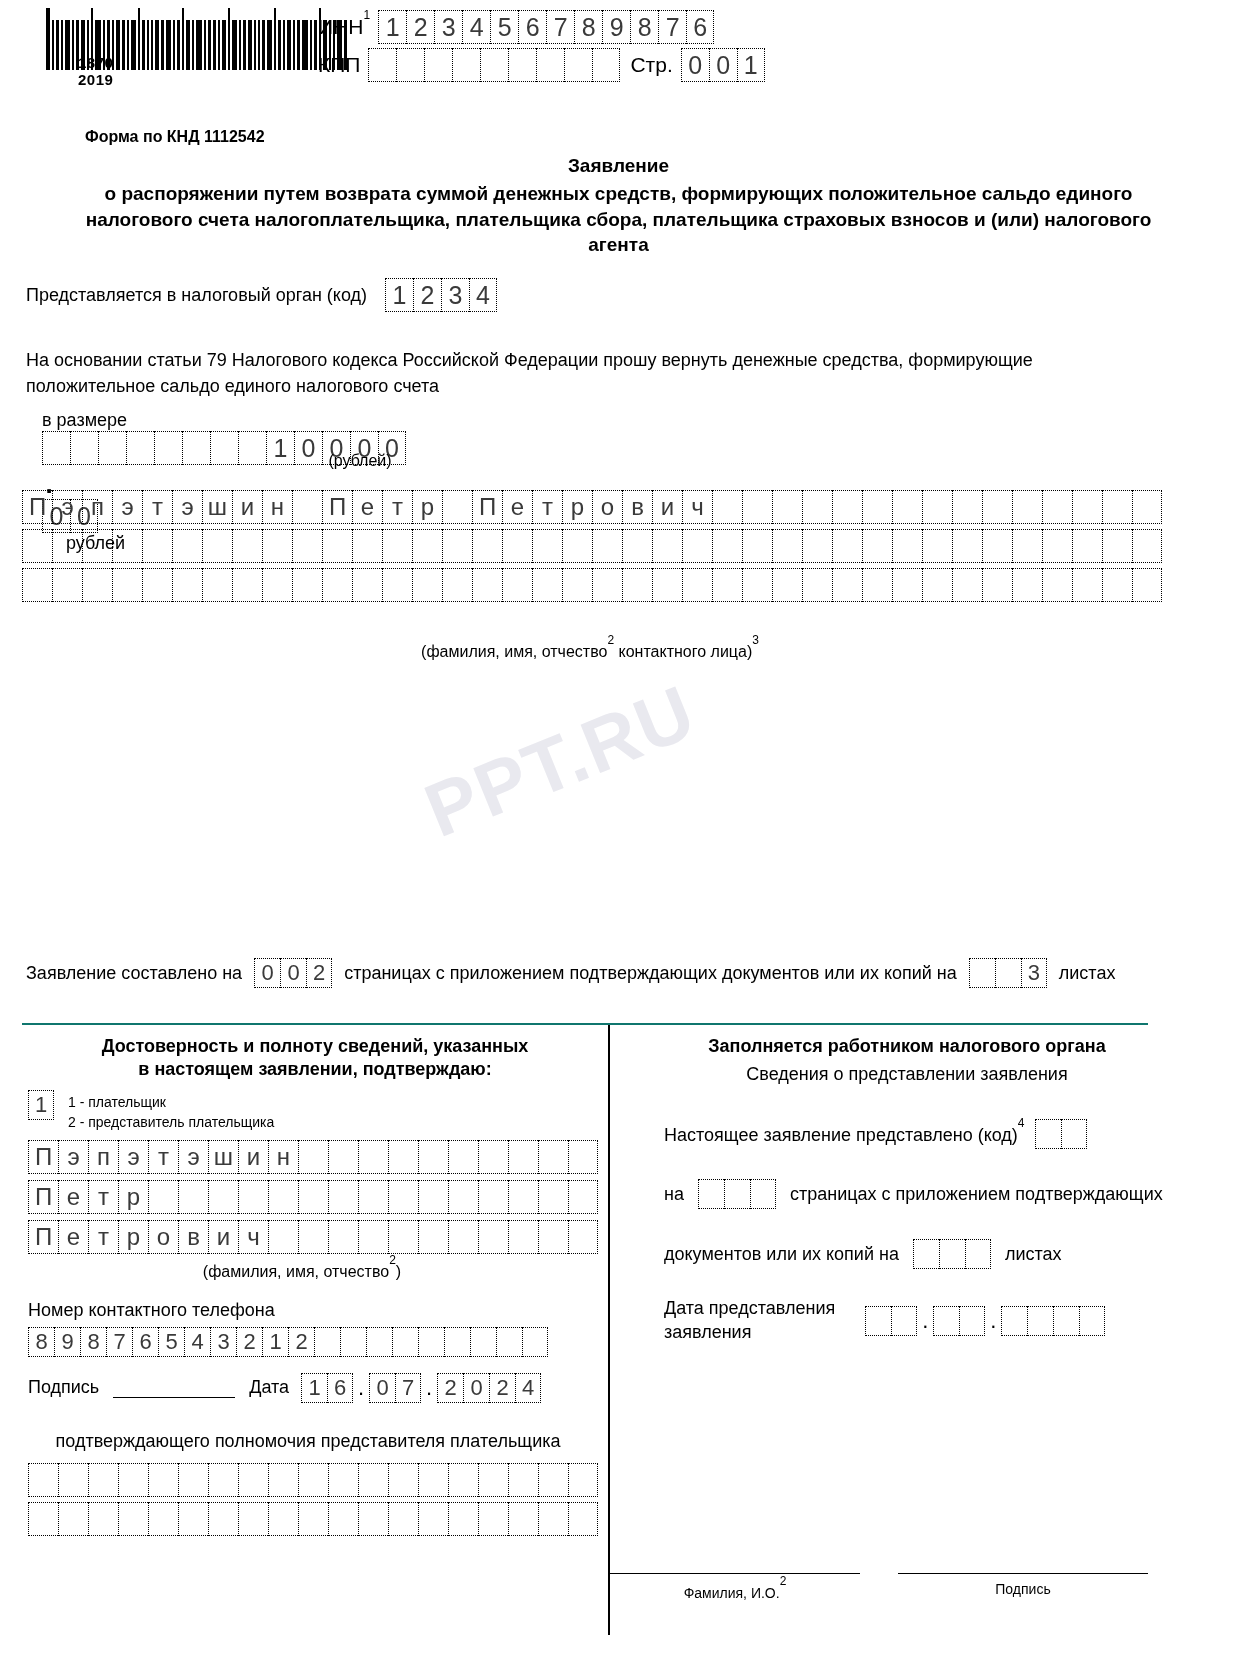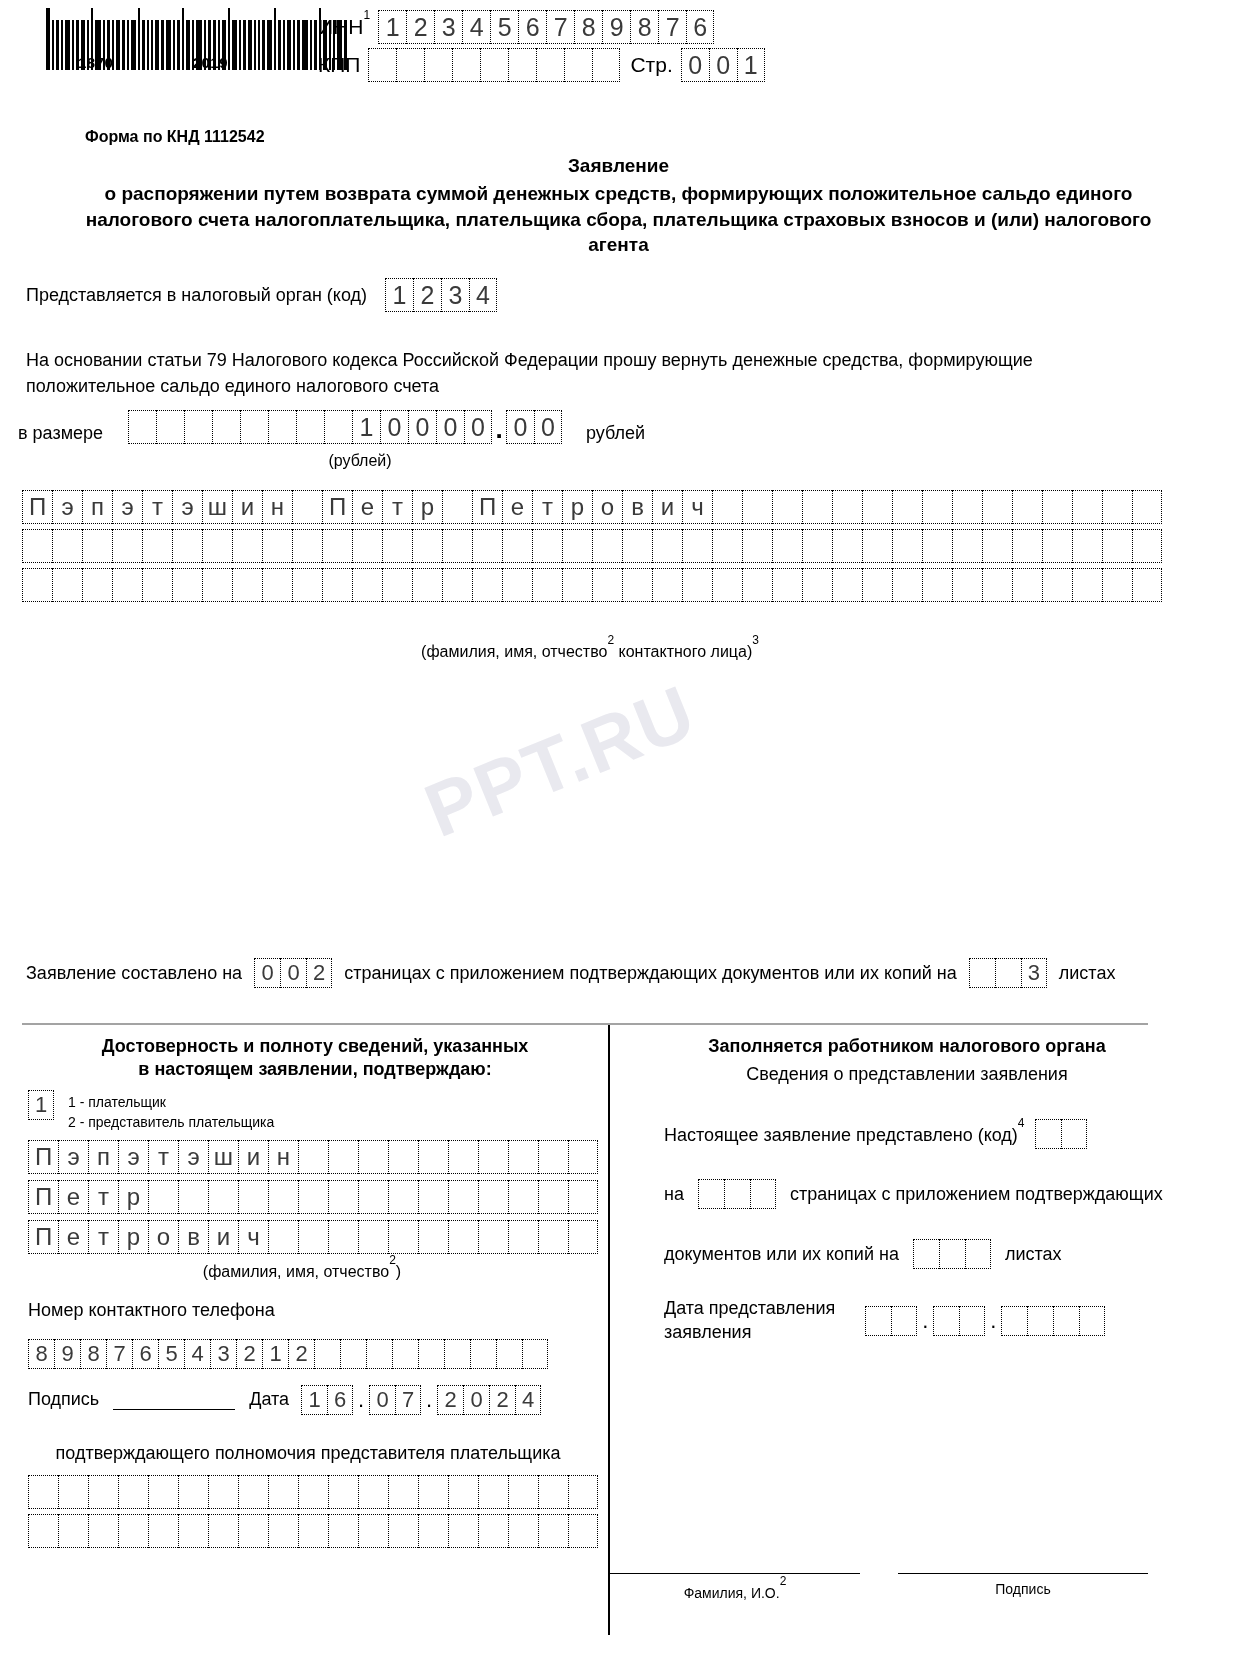--- a/index.html
+++ b/index.html
@@ -38,40 +38,40 @@
     font-size:22px;
   }
 
   
   .barcode-wrap{position:absolute;left:28px;top:8px;width:250px;}
   .bc-row{display:flex;align-items:flex-start;}
   .bc-block{width:32px;height:40px;background:#000;}
   .bc-bars{display:flex;align-items:flex-end;height:62px;margin:0 18px;}
   .bc-bars i{display:block;background:#000;margin-right:2px;}
   .bc-nums{display:flex;justify-content:space-between;width:150px;margin:-16px 0 0 50px;
-           font-size:15px;font-weight:bold;letter-spacing:.5px;}
+           font-size:15px;font-weight:bold;letter-spacing:.5px;flex-direction:column;}
 
   .hdr-fields{position:absolute;left:318px;top:10px;}
   .hdr-line{display:flex;align-items:center;margin-bottom:4px;}
   .hdr-label{font-size:21px;margin-right:8px;position:relative;white-space:nowrap;}
   .sup{font-size:12px;vertical-align:super;position:relative;top:-7px;}
   .str-label{font-size:21px;margin:0 8px 0 10px;}
 
   .knd{position:absolute;left:85px;top:128px;font-size:16px;font-weight:bold;}
 
   .title{position:absolute;left:0;top:155px;width:1237px;text-align:center;}
   .title .t1{font-size:19px;font-weight:bold;}
   .title .t2{font-size:19px;font-weight:bold;line-height:1.35;width:1120px;margin:4px auto 0;}
 
   .organ{position:absolute;left:26px;top:278px;display:flex;align-items:center;}
   .organ .lbl{font-size:18px;margin-right:18px;}
 
   .basis{position:absolute;left:26px;top:347px;width:1120px;font-size:18px;line-height:1.45;}
 
-  .amount{position:absolute;left:18px;top:410px;display:flex;align-items:flex-end;}
+  .amount{position:absolute;left:42px;top:410px;display:flex;align-items:flex-start;flex-direction:column;}
   .amount .lbl{font-size:18px;width:110px;}
   .amount .rub{font-size:18px;margin-left:24px;}
   .cifra{position:absolute;left:0;top:452px;width:720px;text-align:center;font-size:16px;}
 
   .fio-block{position:absolute;left:22px;top:490px;}
   .fio-row{display:flex;margin-bottom:5px;}
   .fio-cap{position:absolute;left:0;top:640px;width:1180px;text-align:center;font-size:16px;}
 
   .watermark{
     position:absolute;left:430px;top:700px;width:360px;height:160px;
@@ -80,37 +80,37 @@
     font-family:"Liberation Sans", sans-serif;
     user-select:none;
   }
 
   .pages-row{position:absolute;left:26px;top:958px;display:flex;align-items:center;font-size:18px;}
   .pages-row span{white-space:nowrap;}
   .pages-row .gap{margin:0 12px;}
 
   
   .box{position:absolute;left:22px;top:1023px;width:1126px;height:610px;
-       border-top:2px solid #a3a3a3;}
+       border-top:2px solid #0f766e;}
   .box .divider{position:absolute;left:586px;top:0;width:2px;height:610px;background:#000;}
 
   .left-col{position:absolute;left:0;top:0;width:586px;}
   .right-col{position:absolute;left:588px;top:0;width:538px;padding-left:28px;}
 
   .col-title{text-align:center;font-size:18px;font-weight:bold;line-height:1.3;margin-top:10px;}
   .col-sub{text-align:center;font-size:18px;margin-top:6px;}
 
   .confirm-row{display:flex;align-items:flex-start;margin:8px 0 0 6px;}
   .legend{font-size:14px;line-height:1.45;margin-left:14px;padding-top:2px;}
 
   .sig-name{margin:8px 0 0 6px;}
   .sig-name .fio-row{margin-bottom:6px;}
   .fio-cap2{text-align:center;font-size:16px;margin-top:2px;width:560px;}
 
-  .phone-lbl{font-size:18px;margin:18px 0 18px 6px;}
+  .phone-lbl{font-size:18px;margin:18px 0 6px 6px;}
   .phone-cells{margin-left:6px;}
 
   .sign-row{display:flex;align-items:center;margin:16px 0 0 6px;font-size:18px;}
   .sign-line{display:inline-block;width:122px;border-bottom:1.5px solid #000;height:20px;margin:0 14px;}
   .date-lbl{margin-right:12px;}
 
   .doc-title{text-align:center;font-size:18px;line-height:1.35;margin-top:26px;width:572px;}
   .doc-cells{margin:10px 0 0 6px;}
 
   .r-line{display:flex;align-items:center;font-size:18px;margin:0 0 0 26px;}

